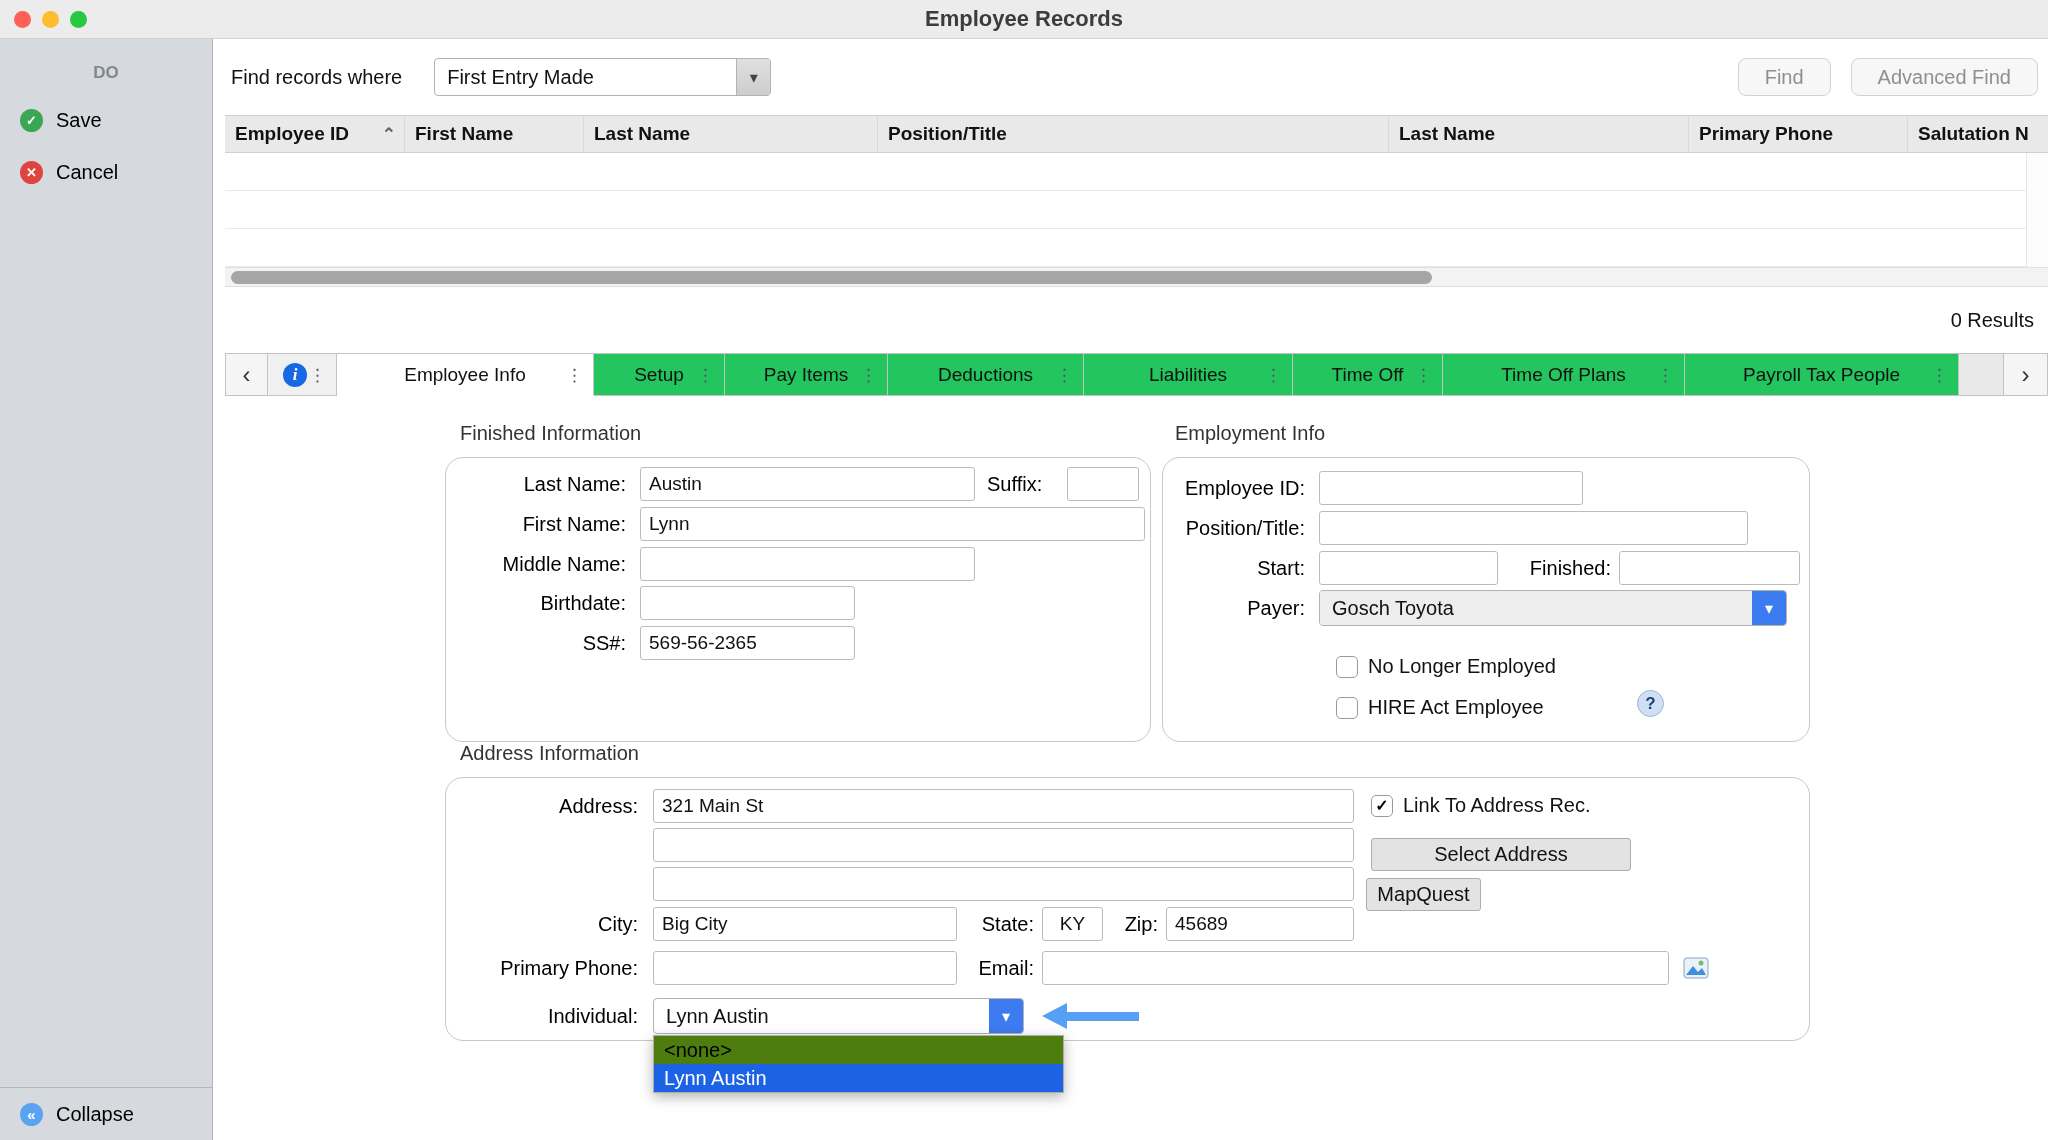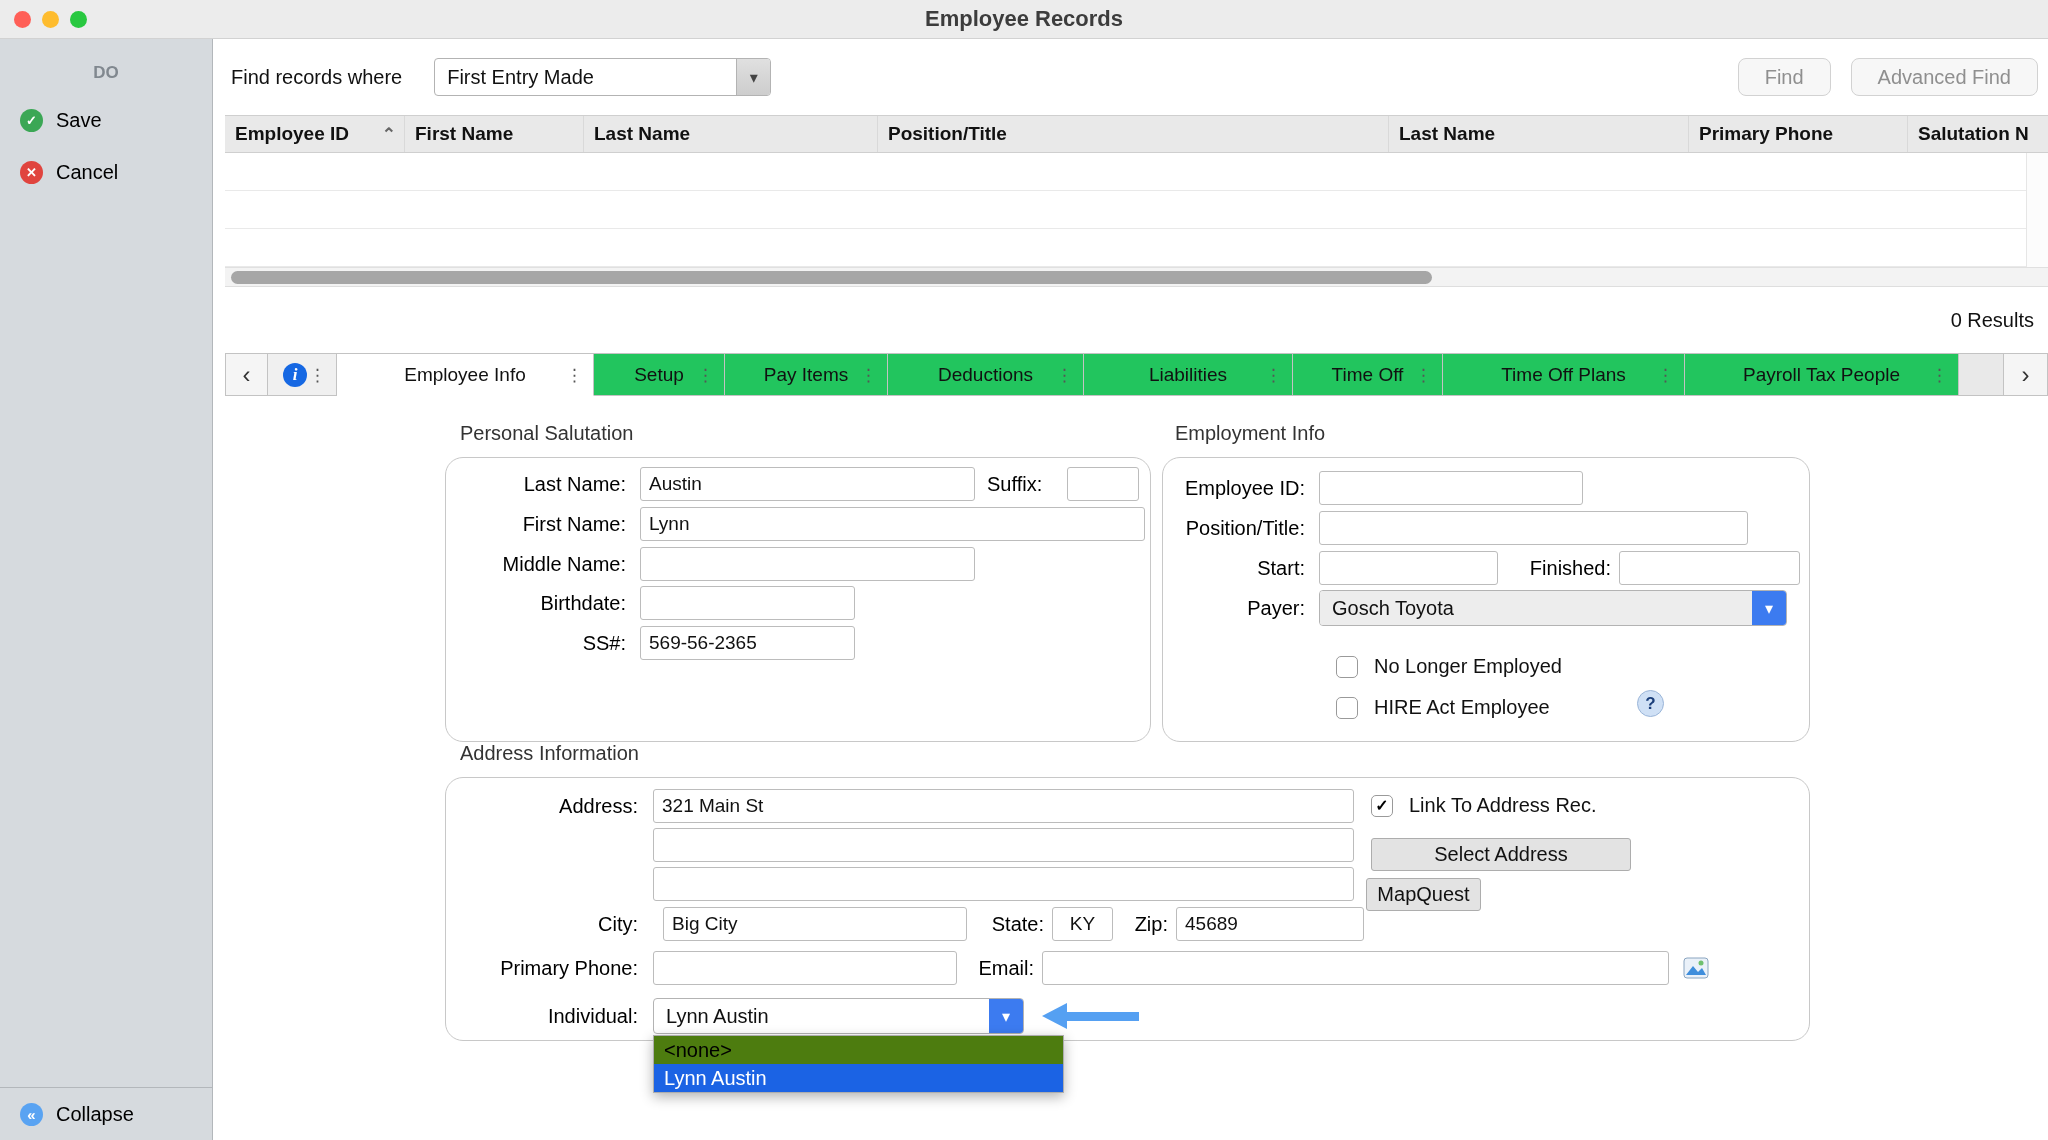--- a/index.html
+++ b/index.html
@@ -84,21 +84,21 @@
   .fbox { position:absolute; border:1px solid #c8c8c8; border-radius:18px; background:#fff; }
   .frow { position:absolute; display:flex; align-items:center; }
   .flabel { text-align:right; font-size:20px; color:#000; white-space:nowrap; flex:none; }
   .fin { height:34px; border:1px solid #bcbcbc; border-radius:3px; background:#fff; font-size:19px;
          padding:0 8px; font-family:inherit; color:#111; }
   .p-label { width:190px; padding-right:10px; margin-right:4px; }
   .e-label { width:152px; padding-right:10px; margin-right:4px; }
   .a-label { width:203px; padding-right:11px; margin-right:4px; }
   .checkbox { width:22px; height:22px; border:1.5px solid #9a9a9a; border-radius:5px; background:#fff;
               display:flex; align-items:center; justify-content:center; font-size:16px; font-weight:bold; color:#000; flex:none; }
-  .cb-label { font-size:20px; margin-left:16px; white-space:nowrap; }
+  .cb-label { font-size:20px; margin-left:10px; white-space:nowrap; }
   .help-circle { position:absolute; width:27px; height:27px; border-radius:50%; background:#cfe0f5;
                  border:1px solid #9ab5d8; color:#1a3e7a; font-weight:bold; font-size:17px;
                  display:flex; align-items:center; justify-content:center; }
   .gray-btn { height:33px; background:#e3e3e3; border:1px solid #adadad; border-radius:3px;
               font-size:20px; color:#111; font-family:inherit; display:flex; align-items:center; justify-content:center; }
   .combo.fill .combo-text { background:#ededed; height:100%; display:flex; align-items:center; border-radius:3px 0 0 3px; }
 
   .dropdown-list { position:absolute; left:207px; top:257px; width:411px; background:#4d7c0f;
                    border:1px solid #adadad; box-shadow:0 4px 12px rgba(0,0,0,.3); z-index:10; }
   .dropdown-option { height:28px; display:flex; align-items:center; padding:0 10px; font-size:20px; color:#000; }
@@ -246,21 +246,21 @@
         <span class="dots">⋮</span>
       </div>
       <div class="tseg filler"></div>
       <div class="tseg nav" style="width:44px">
           <span>›</span>
         </div>
     </div>
 
     <div class="form-area">
 
-      <div class="section-title" style="left:247px; top:26px">Personal Salutation</div>
+      <div class="section-title" style="left:247px; top:26px">Finished Information</div>
       <div class="fbox" style="left:232px; top:61px; width:706px; height:285px">
         <div class="frow" style="left:0; top:9px">
           <span class="flabel p-label">Last Name:</span>
           <input class="fin" style="width: 335px;" value="Austin">
           <span class="flabel" style="margin-left:12px; width:60px; text-align:left">Suffix:</span>
           <input class="fin" style="width: 72px; margin-left: 20px;" value="">
         </div>
         <div class="frow" style="left:0; top:49px">
           <span class="flabel p-label">First Name:</span>
           <input class="fin" style="width: 505px;" value="Lynn">
@@ -335,21 +335,21 @@
           <span class="checkbox">
               <span>✓</span>
             </span>
           <span class="cb-label">Link To Address Rec.</span>
         </div>
         <button class="gray-btn" style="position:absolute; left:925px; top:60px; width:260px">Select Address</button>
         <button class="gray-btn" style="position:absolute; left:920px; top:100px; width:115px">MapQuest</button>
 
         <div class="frow" style="left:0; top:129px">
           <span class="flabel a-label">City:</span>
-          <input class="fin" style="width: 304px; margin-left: 10px;" value="Big City">
+          <input class="fin" style="width: 304px;" value="Big City">
           <span class="flabel" style="width:85px; padding-right:8px">State:</span>
           <input class="fin" style="width: 61px; text-align: center;" value="KY">
           <span class="flabel" style="width:63px; padding-right:8px">Zip:</span>
           <input class="fin" style="width: 188px;" value="45689">
         </div>
         <div class="frow" style="left:0; top:173px">
           <span class="flabel a-label">Primary Phone:</span>
           <input class="fin" style="width: 304px;" value="">
           <span class="flabel" style="width:85px; padding-right:8px">Email:</span>
           <input class="fin" style="width: 627px;" value="">

